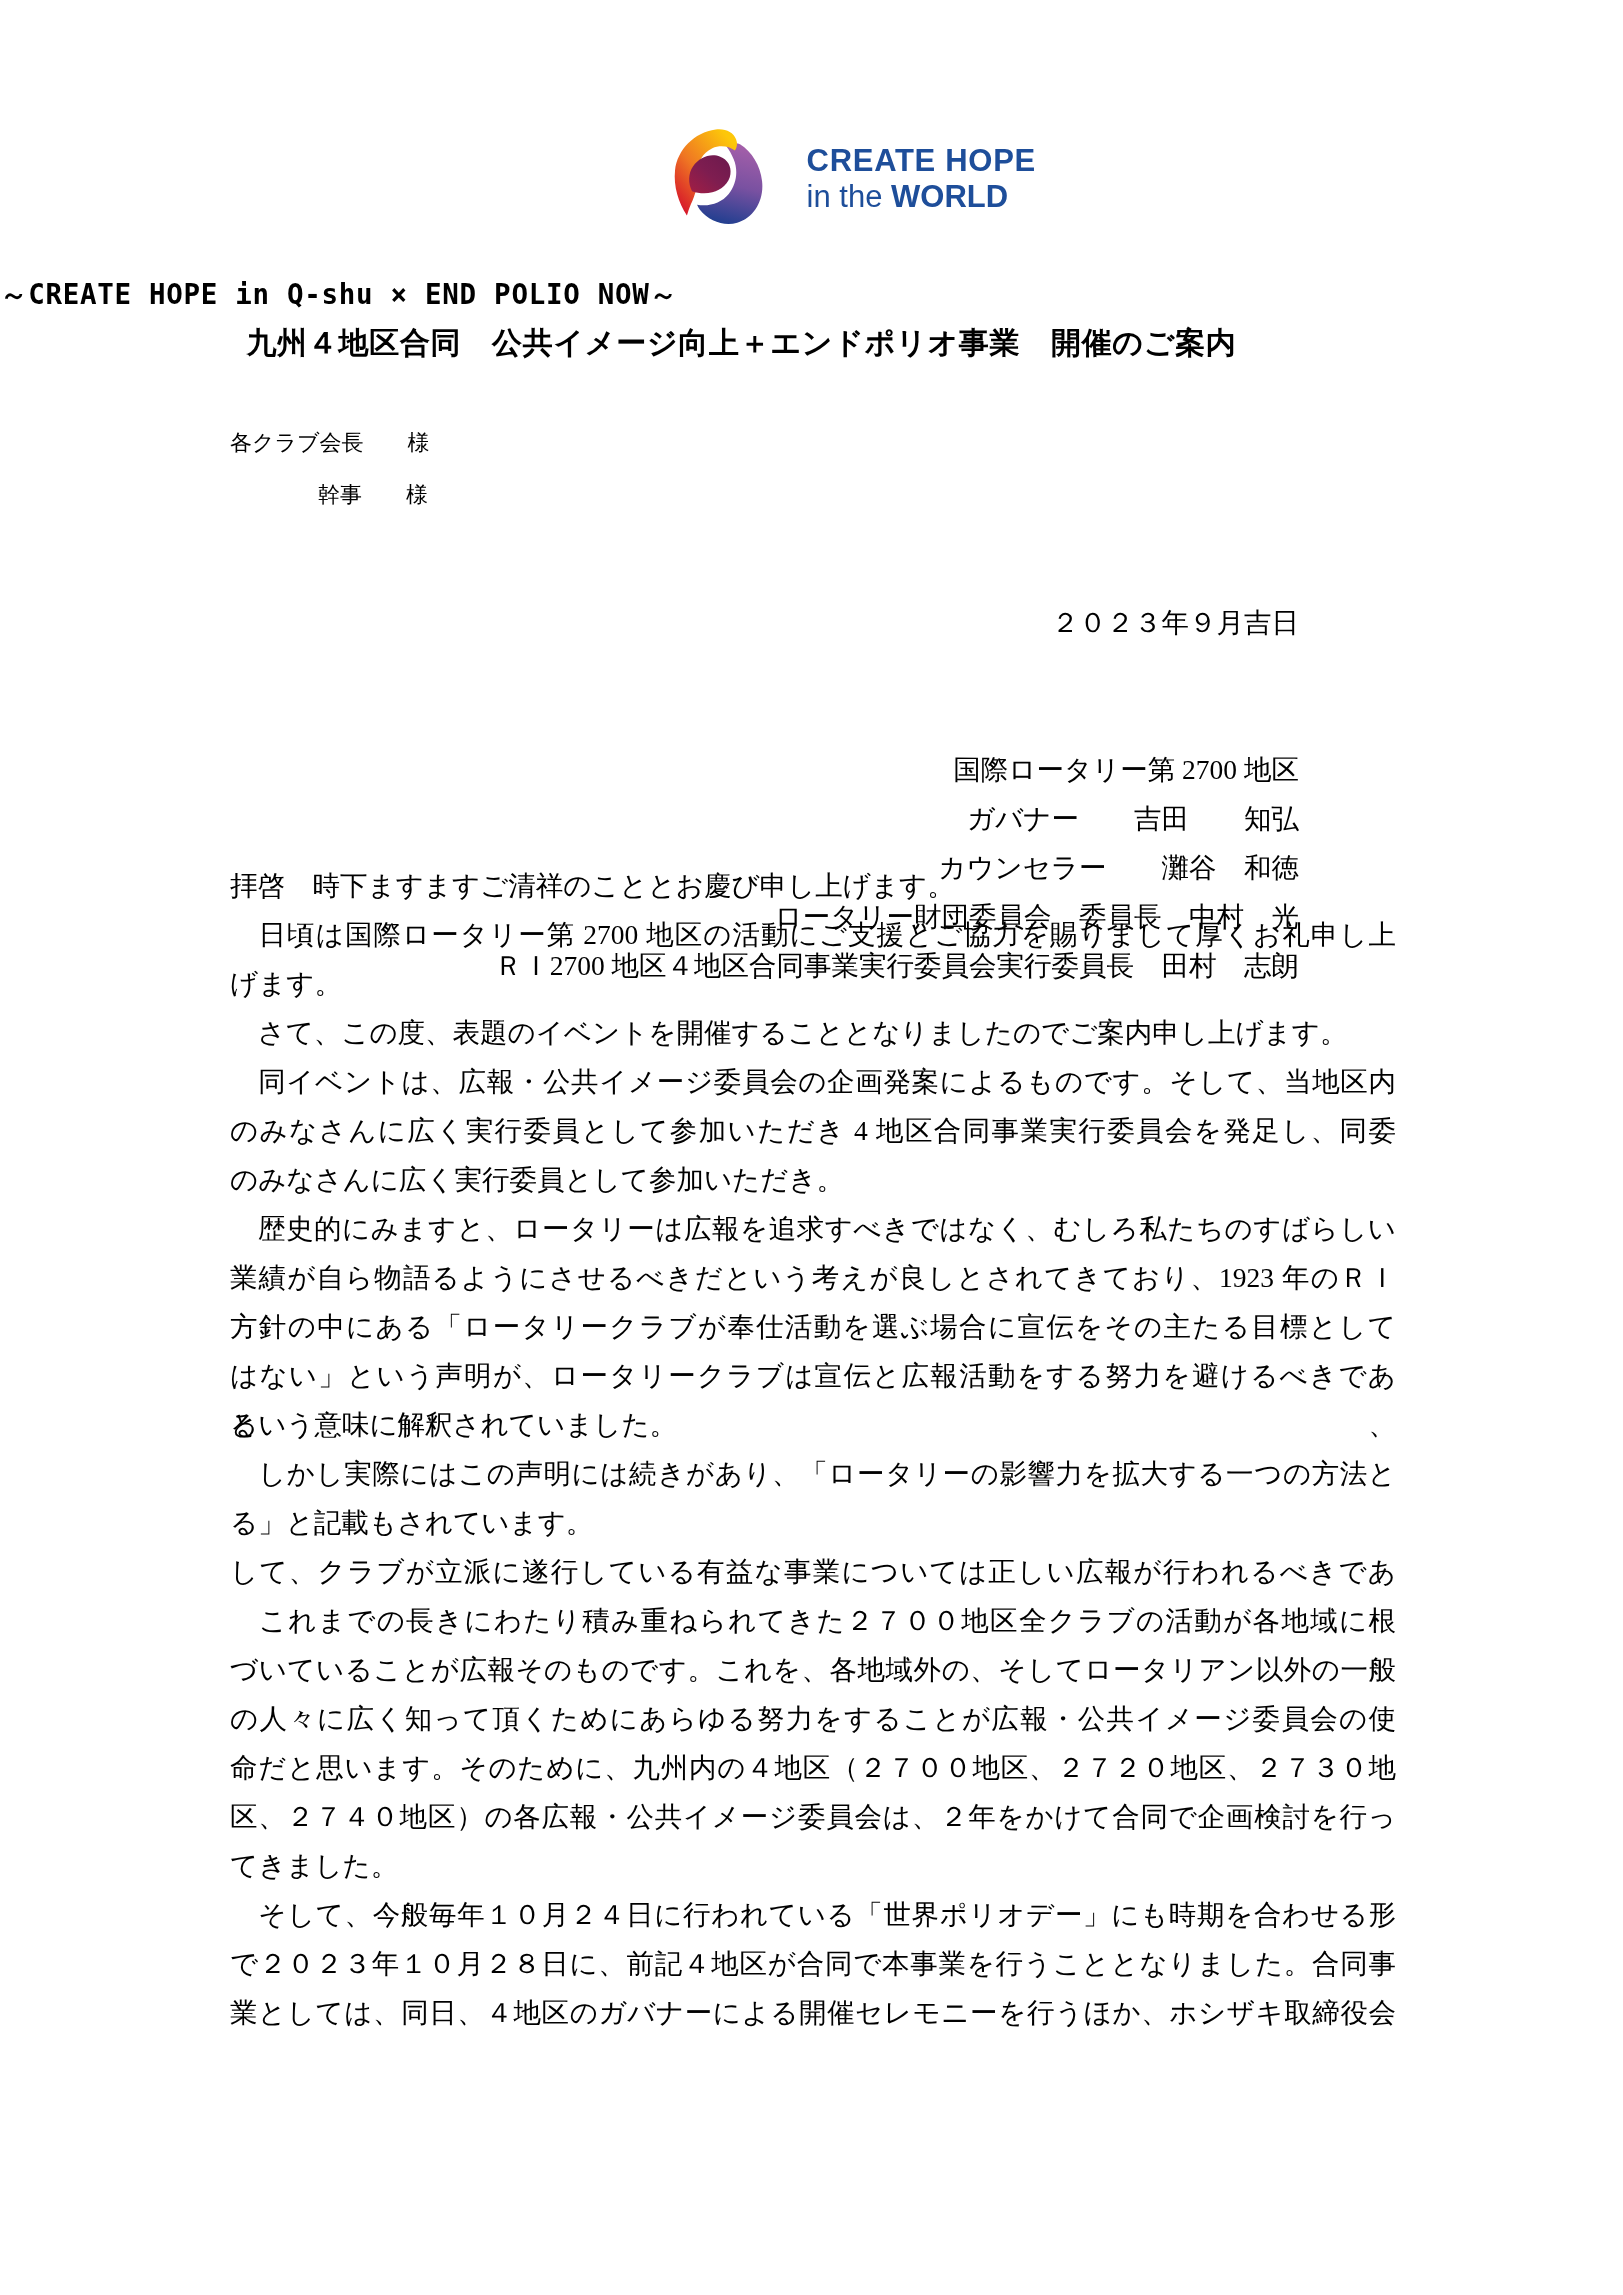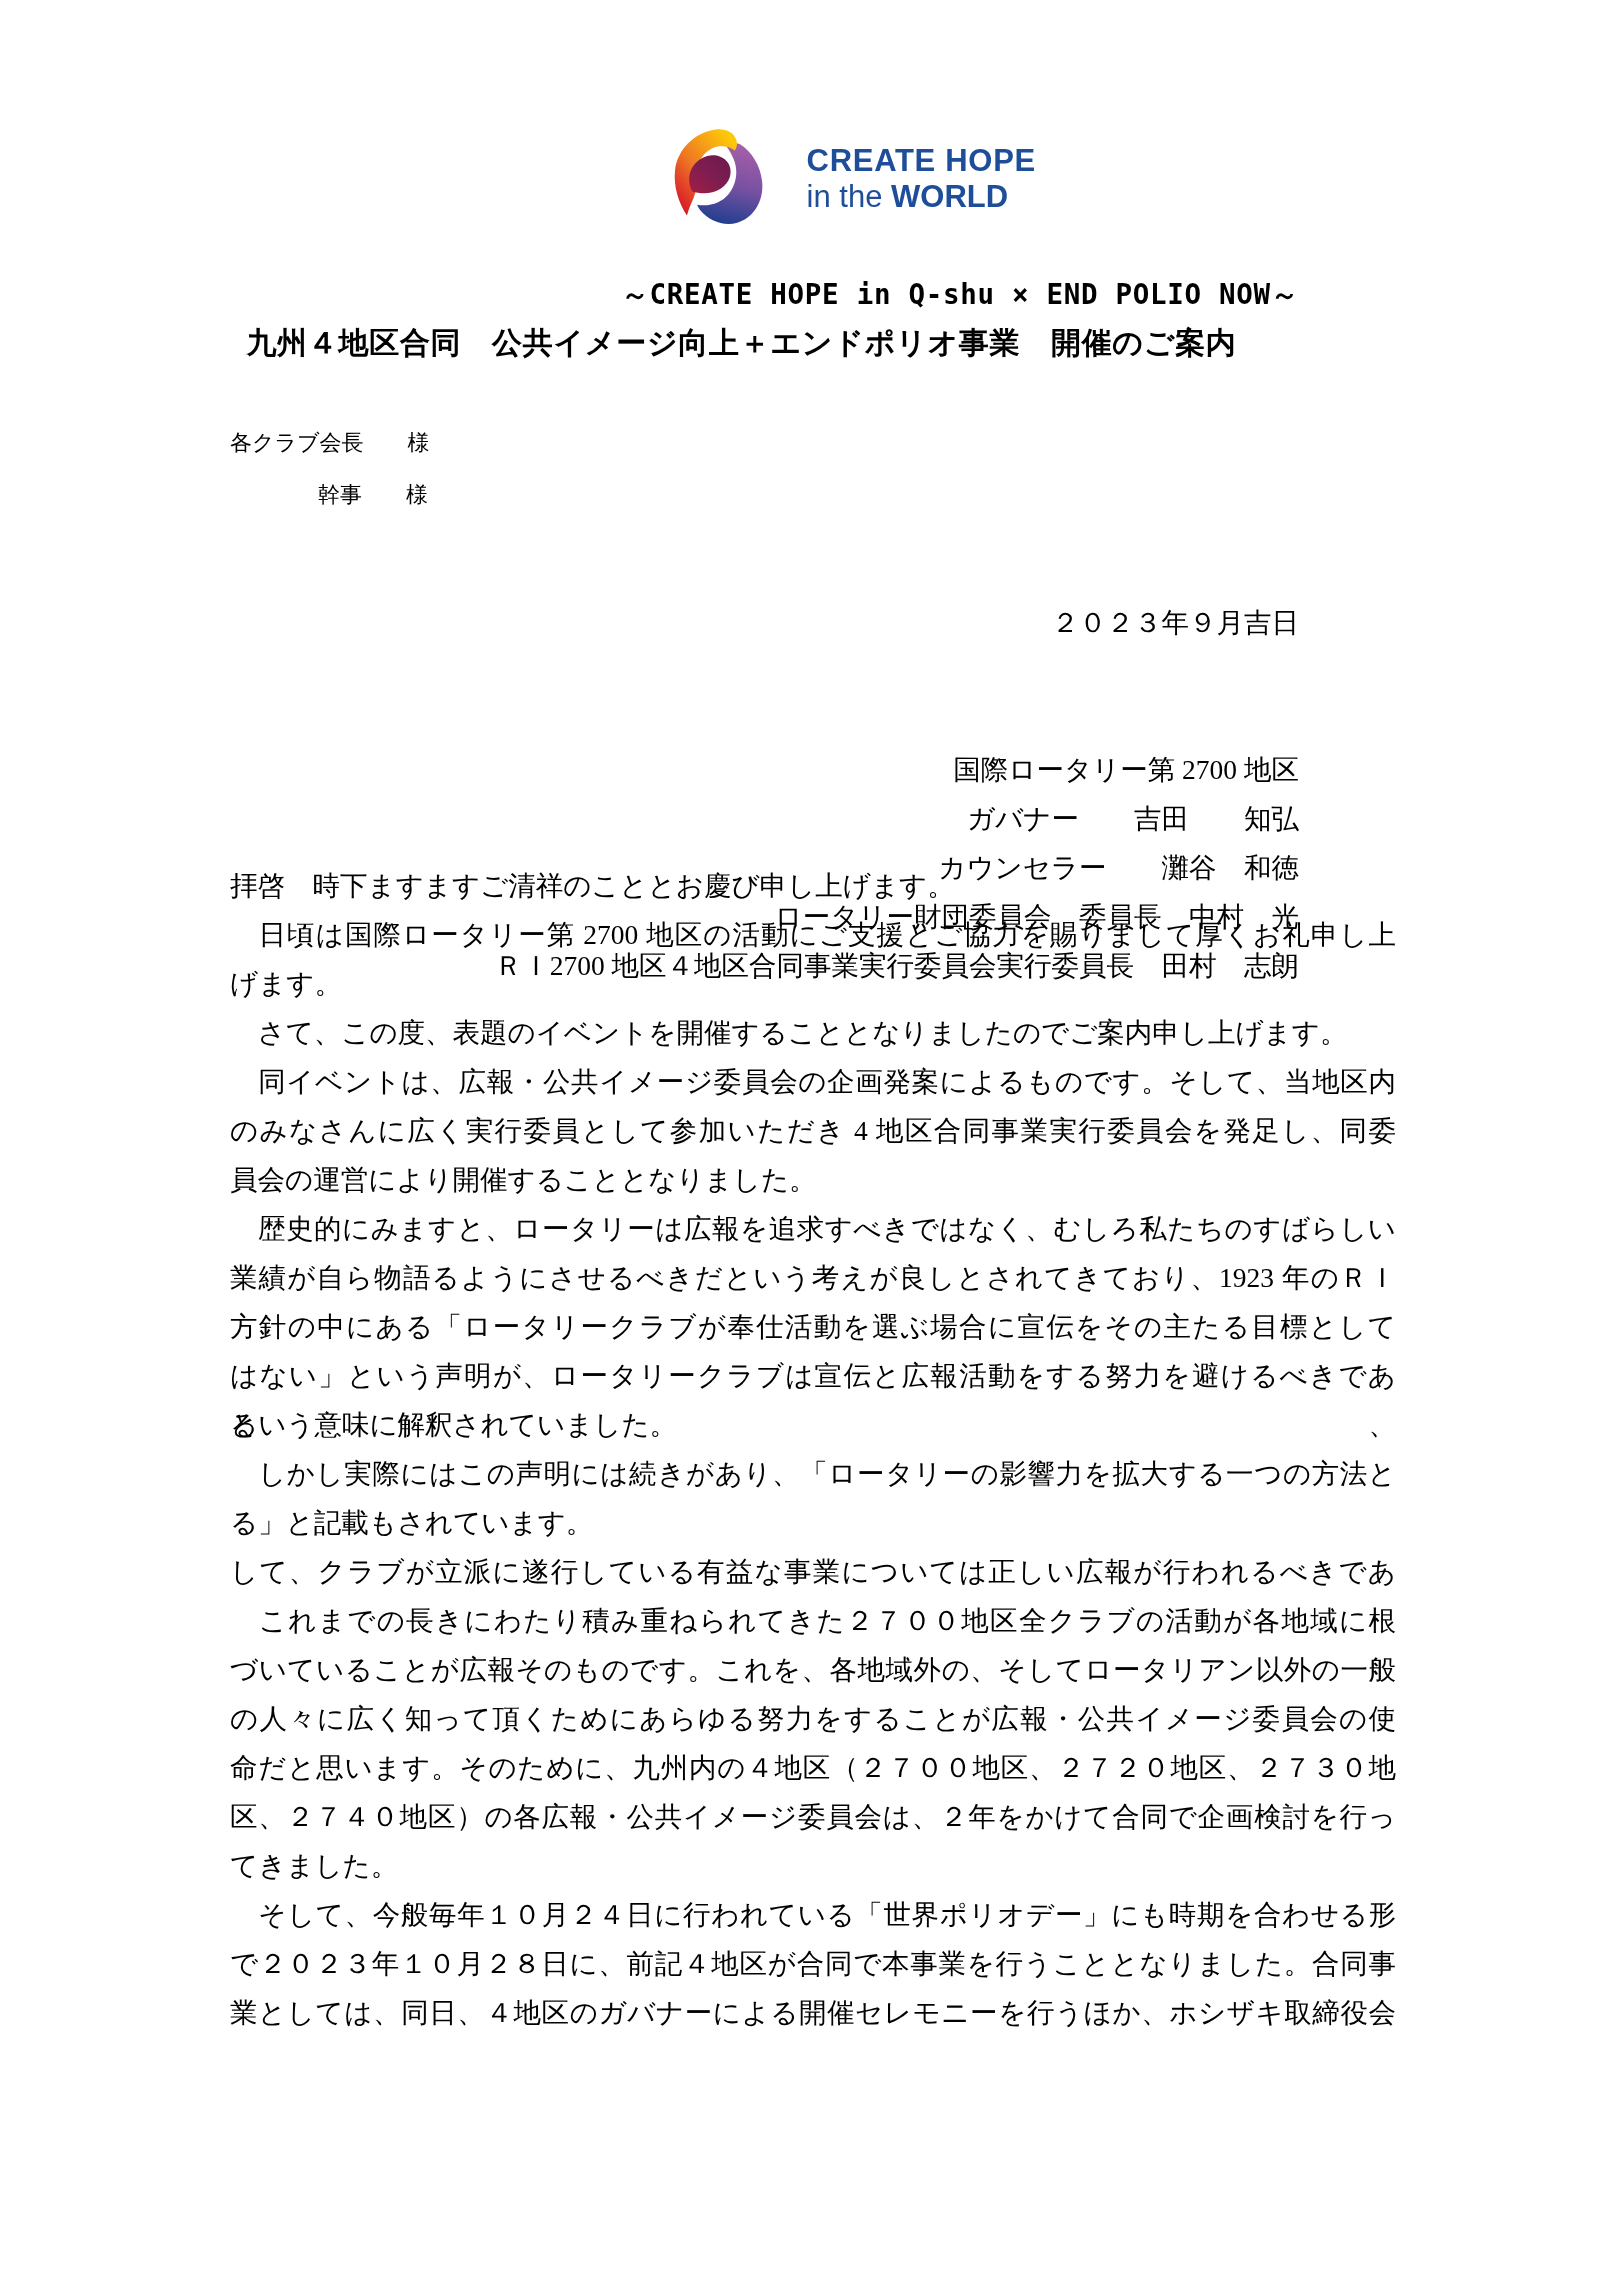--- a/index.html
+++ b/index.html
@@ -18,21 +18,21 @@
   .logo svg{width:113px;height:118px;display:block;}
   .logo-text{
     font-family:"Liberation Sans","DejaVu Sans",sans-serif;
     line-height:1.08;
   }
   .logo-line1{font-weight:bold;font-size:31px;letter-spacing:0.7px;}
   .logo-line2{font-size:31px;margin-top:2.6px;}
   .logo-line2 .bold{font-weight:bold;}
   .title-en{
     position:absolute;top:277px;left:0;width:1299px;
-    text-align:right;
+    text-align:left;
     font-family:"DejaVu Sans Mono","Liberation Mono",monospace;
     font-size:27.5px;font-weight:600;letter-spacing:0.7px;
     white-space:pre;
   }
   .title-ja{
     position:absolute;top:323px;left:0;width:1483px;
     text-align:center;
     font-family:"DejaVu Sans","Liberation Sans",sans-serif;
     font-weight:bold;font-size:30px;letter-spacing:0.7px;
     white-space:pre;
@@ -102,21 +102,21 @@
     <div id="sender-lines"><div>国際ロータリー第 2700 地区</div><div>ガバナー　　吉田　　知弘</div><div>カウンセラー　　灘谷　和徳</div><div>ロータリー財団委員会　委員長　中村　光</div><div>ＲＩ2700 地区４地区合同事業実行委員会実行委員長　田村　志朗</div></div>
   </div>
 
   <div class="letter-body" id="body-lines">
       <div class="line">拝啓　時下ますますご清祥のこととお慶び申し上げます。</div>
       <div class="line j">　日頃は国際ロータリー第 2700 地区の活動にご支援とご協力を賜りまして厚くお礼申し上</div>
       <div class="line">げます。</div>
       <div class="line">　さて、この度、表題のイベントを開催することとなりましたのでご案内申し上げます。</div>
       <div class="line j">　同イベントは、広報・公共イメージ委員会の企画発案によるものです。そして、当地区内</div>
       <div class="line j">のみなさんに広く実行委員として参加いただき 4 地区合同事業実行委員会を発足し、同委</div>
-      <div class="line">員会の運営により開催することとなりました。</div>
+      <div class="line">のみなさんに広く実行委員として参加いただき。</div>
       <div class="line j">　歴史的にみますと、ロータリーは広報を追求すべきではなく、むしろ私たちのすばらしい</div>
       <div class="line j">業績が自ら物語るようにさせるべきだという考えが良しとされてきており、1923 年のＲＩ</div>
       <div class="line j">方針の中にある「ロータリークラブが奉仕活動を選ぶ場合に宣伝をその主たる目標として</div>
       <div class="line j">はない」という声明が、ロータリークラブは宣伝と広報活動をする努力を避けるべきである、</div>
       <div class="line">という意味に解釈されていました。</div>
       <div class="line j">　しかし実際にはこの声明には続きがあり、「ロータリーの影響力を拡大する一つの方法と</div>
       <div class="line">る」と記載もされています。</div>
       <div class="line j">して、クラブが立派に遂行している有益な事業については正しい広報が行われるべきであ</div>
       <div class="line j">　これまでの長きにわたり積み重ねられてきた２７００地区全クラブの活動が各地域に根</div>
       <div class="line j">づいていることが広報そのものです。これを、各地域外の、そしてロータリアン以外の一般</div>

